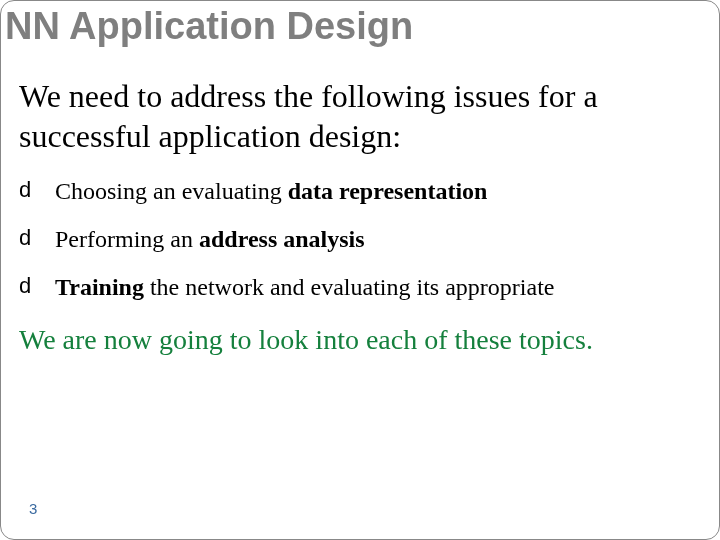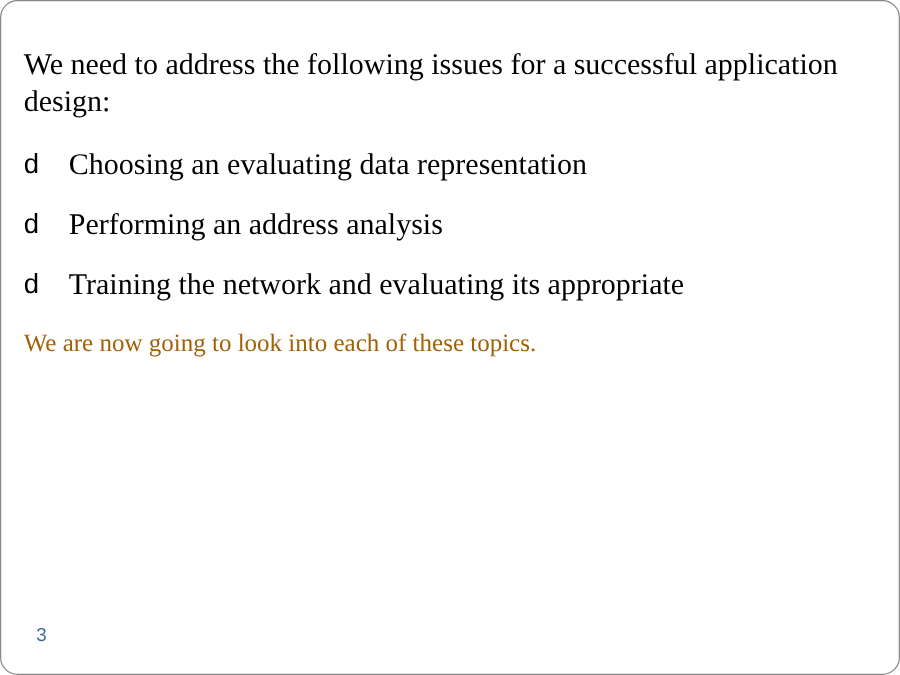--- a/index.html
+++ b/index.html
@@ -23,21 +23,21 @@
     font-family: Arial, Helvetica, sans-serif;
     font-size: 38px;
     font-weight: bold;
     color: #7f7f7f;
     letter-spacing: 0px;
     margin-top: -4px;
     margin-left: -14px;
   }
   .intro {
     font-family: 'Times New Roman', Georgia, serif;
-    font-size: 24px;
+    font-size: 32px;
     color: #000;
     margin-top: 28px;
     line-height: 1.25;
   }
   .bullets {
     list-style: none;
     margin-top: 20px;
     padding-left: 0;
   }
   .bullets li {
@@ -52,39 +52,40 @@
     font-family: Arial, sans-serif;
     display: inline-block;
     width: 36px;
     flex-shrink: 0;
     font-size: 22px;
     line-height: 1.3;
   }
   .bullet-text { flex: 1; line-height: 1.25; }
   .outro {
     font-family: 'Times New Roman', Georgia, serif;
-    font-size: 20px;
-    color: #a16207;
+    font-size: 28px;
+    color: #15803d;
     margin-top: 20px;
     line-height: 1.25;
   }
-  .bold { font-weight: normal; text-align: right; }
+  .bold { font-weight: bold; text-align: right; }
   .pagenum {
     position: absolute;
     left: 28px;
     bottom: 22px;
     font-family: Arial, sans-serif;
     font-size: 15px;
     color: #3a6aa0;
   }
 </style>
 </head>
 <body>
 
 <div class="slide">
+  <div class="title">NN Application Design</div>
 
   <div class="intro">We need to address the following issues for a successful application design:</div>
 
   <ul class="bullets">
     <li>
       <span class="bullet-icon">d</span>
       <span class="bullet-text">
         <span>Choosing an evaluating </span><span class="bold">data representation</span><span></span>
       </span>
     </li>

